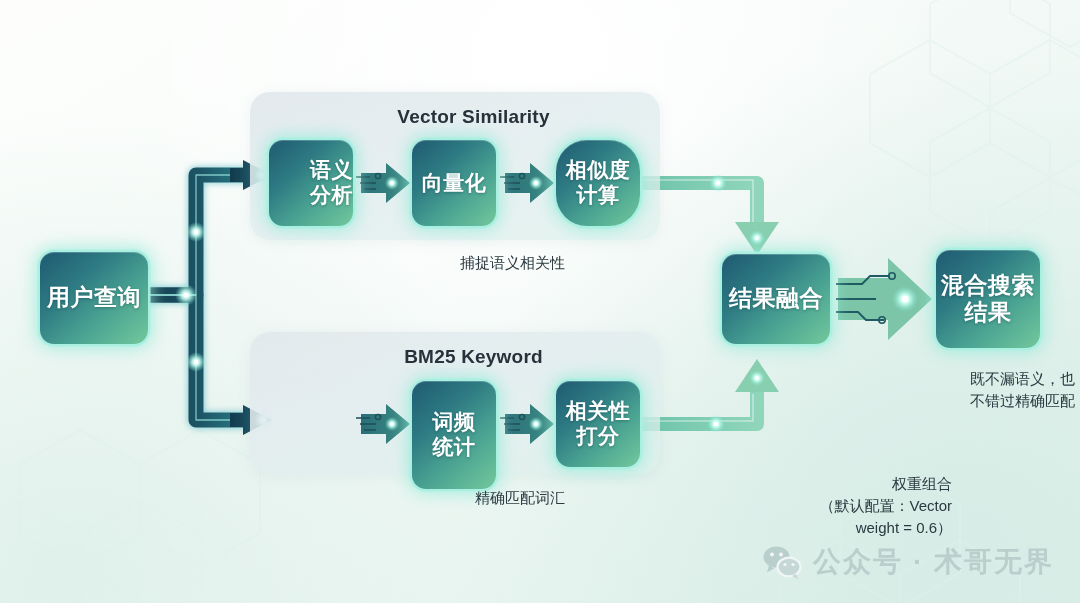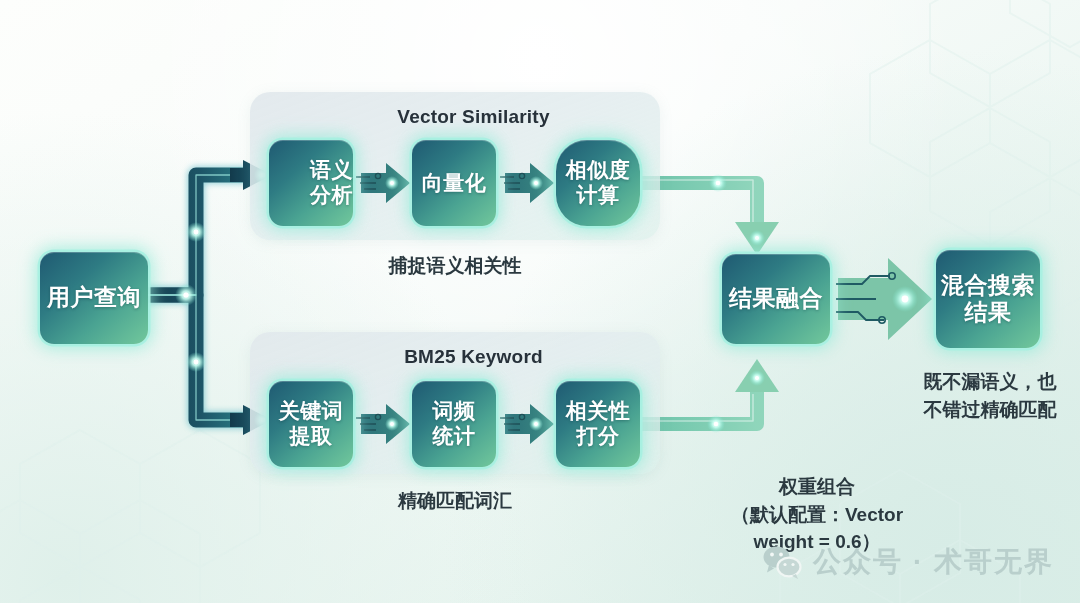--- a/index.html
+++ b/index.html
@@ -40,22 +40,22 @@
     color:#ffffff;text-align:center;line-height:1.18;
     font-weight:600;letter-spacing:.5px;
     text-shadow:0 1px 3px rgba(0,40,50,.35);
   }
   .node span{display:block;}
   .node.big{font-size:23px;}
   .node.mid{font-size:21px;}
 
   
   .caption{
-    position:absolute;text-align:center;color:#3c4a52;
-    font-size:19px;line-height:1.45;font-weight:700;
+    position:absolute;text-align:right;color:#3c4a52;
+    font-size:15px;line-height:1.45;font-weight:400;
   }
   .caption.dark{color:#2b3940;}
 
   
   .wires{position:absolute;inset:0;pointer-events:none;}
   .wires svg{position:absolute;inset:0;width:1080px;height:603px;overflow:visible;}
 
   
   .watermark{
     position:absolute;right:26px;bottom:22px;
@@ -241,27 +241,21 @@
       <span>向量化</span>
     </div>
   </div>
   <div class="node mid" style="left:556px;top:140px;width:84px;height:86px;border-radius:31px;">
     <div>
       <span>相似度</span>
       <span>计算</span>
     </div>
   </div>
 
-  <div class="node mid" style="left:269px;top:381px;width:84px;height:86px;">
-    <div>
-      <span>关键词</span>
-      <span>提取</span>
-    </div>
-  </div>
-  <div class="node mid" style="left:412px;top:381px;width:84px;height:86px;">
+  <div class="node mid" style="left:412px;top:381px;width:84px;height:108px;">
     <div>
       <span>词频</span>
       <span>统计</span>
     </div>
   </div>
   <div class="node mid" style="left:556px;top:381px;width:84px;height:86px;">
     <div>
       <span>相关性</span>
       <span>打分</span>
     </div>

